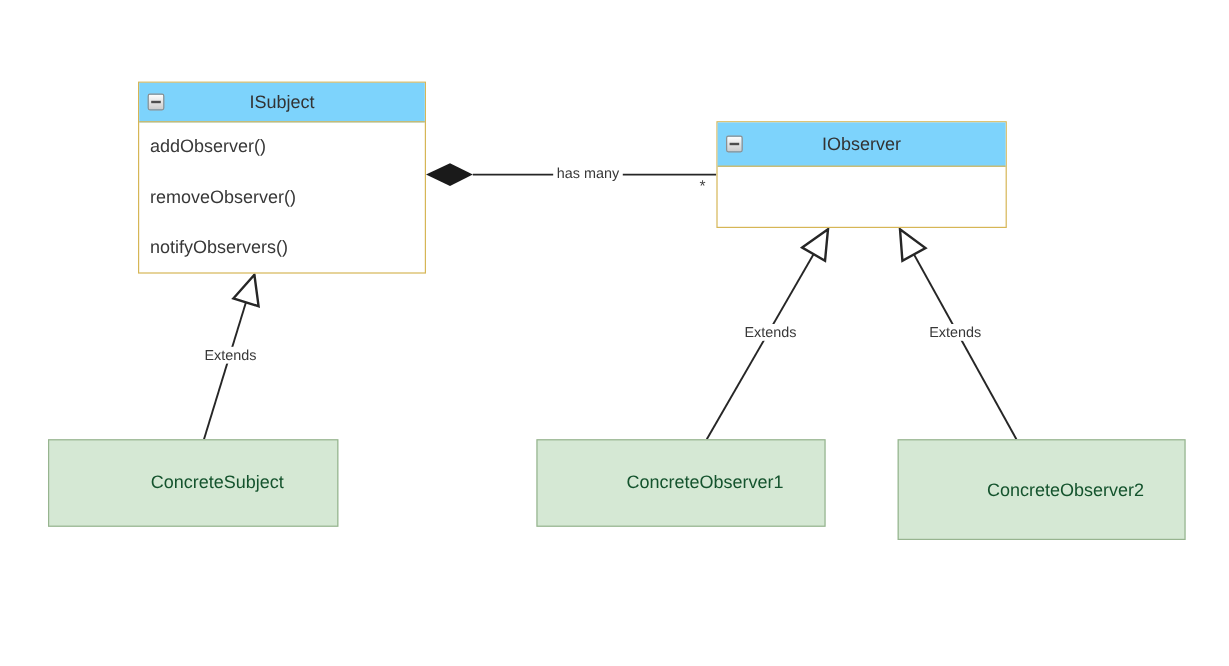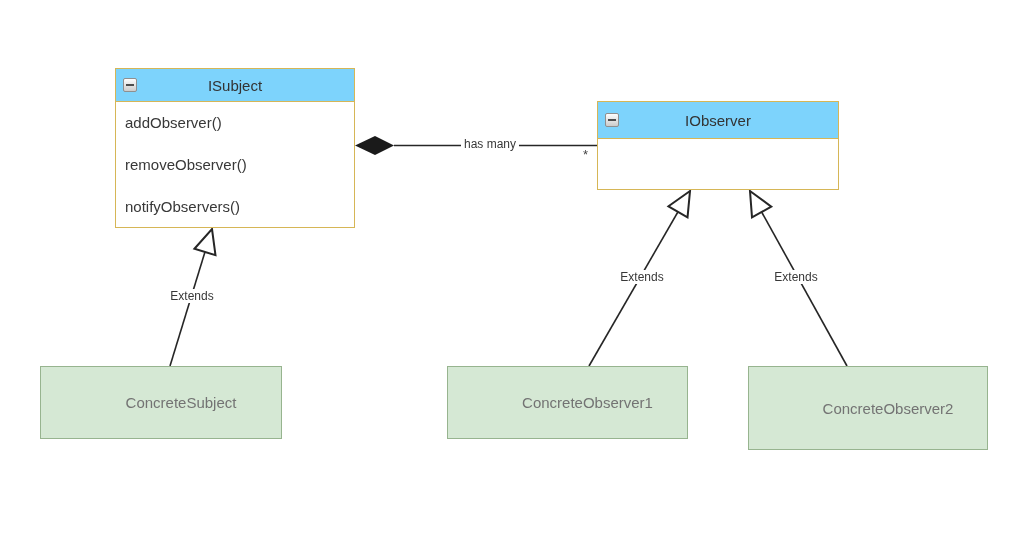--- a/index.html
+++ b/index.html
@@ -68,21 +68,21 @@
 
   
   .node-box {
     position: absolute;
     background: #d5e8d4;
     border: 1.5px solid #97b48f;
     display: flex;
     align-items: center;
     justify-content: center;
     font-size: 15px;
-    color: #737373;
+    color: #14532d;
     padding-left: 40px;
   }
 
   
   .edge-label {
     position: absolute;
     transform: translate(-50%, -50%);
     background: #ffffff;
     padding: 0 3px;
     font-size: 12px;

